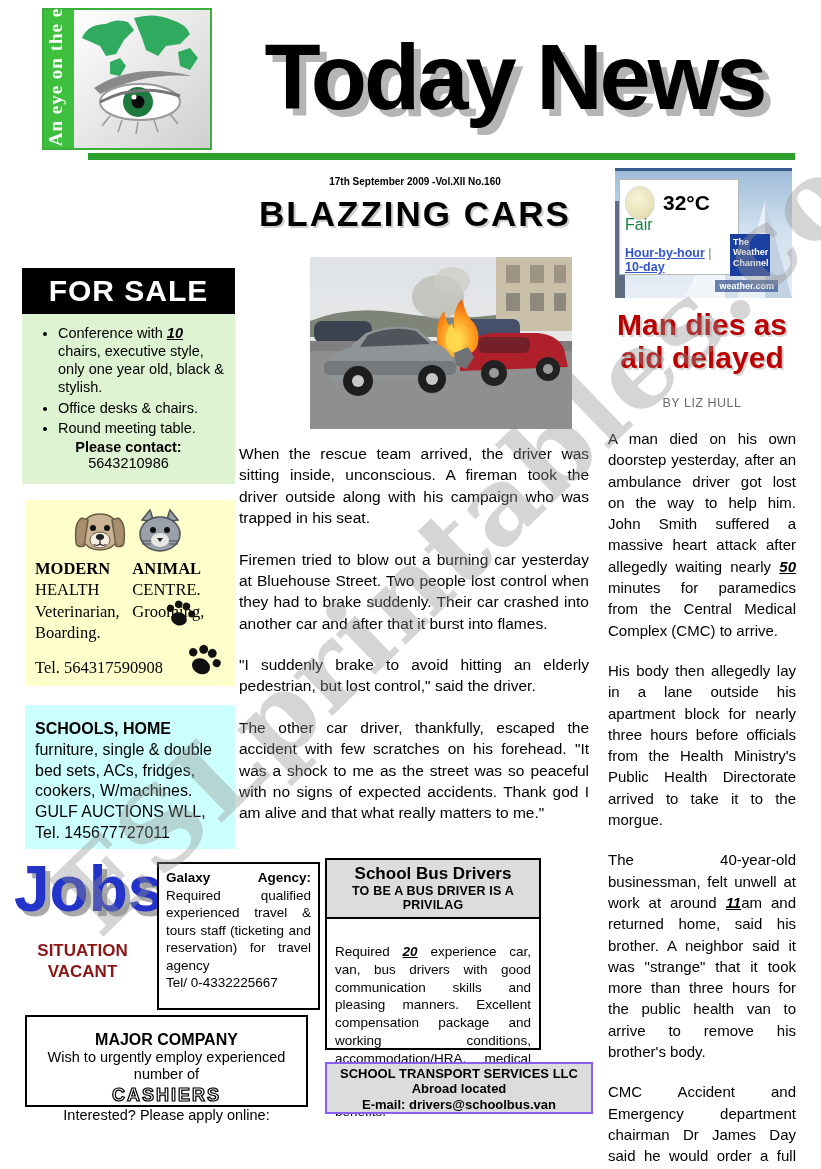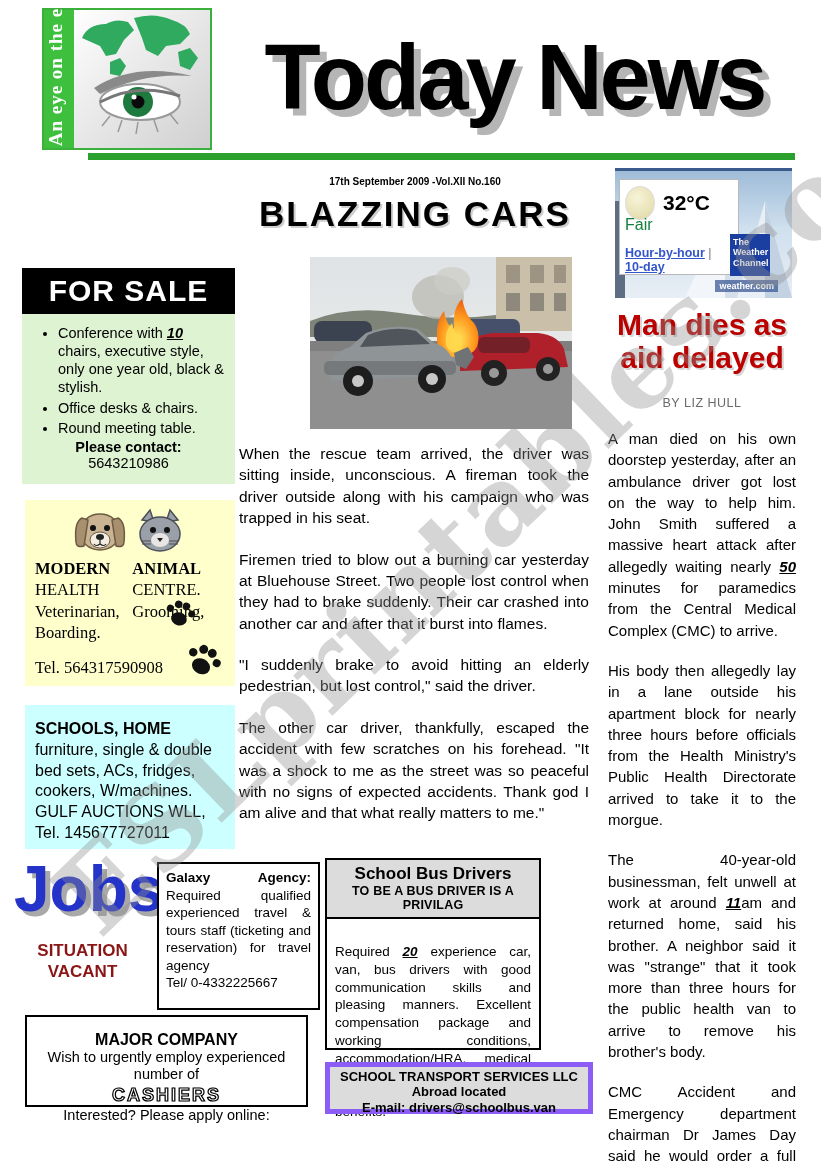--- a/index.html
+++ b/index.html
@@ -80,21 +80,21 @@
     line-height:1.38; text-align:justify; }
   .main-article p { margin-bottom:20px; }
 
   .bus-box { position:absolute; left:325px; top:858px; width:216px; height:192px; border:2px solid #000; background:#fff; }
   .bus-head { background:#dcdcdc; border-bottom:2px solid #000; text-align:center; padding:4px 2px 5px 2px; }
   .bus-title { font-weight:bold; font-size:17px; }
   .bus-sub { font-weight:bold; font-size:12.5px; letter-spacing:0.2px; }
   .bus-body { padding:24px 8px 6px 8px; font-size:13.5px; line-height:1.32; text-align:justify; }
 
   .transport-box { position:absolute; left:325px; top:1062px; width:268px; height:52px;
-    border:5px solid #8b5cf6; background:#dcdcdc; text-align:center; font-weight:bold; font-size:13px; line-height:1.18; padding-top:2px; }
+    border:2px solid #8b5cf6; background:#dcdcdc; text-align:center; font-weight:bold; font-size:13px; line-height:1.18; padding-top:2px; }
 
   
   .weather { position:absolute; left:615px; top:168px; width:177px; height:130px;
     border-top:3px solid #3a5b8c; background:linear-gradient(180deg,#9fbcd8 0%, #cfe0ee 45%, #e8eef5 100%); overflow:hidden; }
   .wx-inner { position:absolute; left:4px; top:8px; width:120px; height:96px; background:#ffffff;
     border:1px solid #b9b9b9; padding:6px 5px; }
   .wx-row { display:flex; align-items:center; gap:8px; }
   .wx-sun { width:30px; height:34px; border-radius:50%;
     background:radial-gradient(circle at 40% 35%, #f7f3d8 0%, #e9e3b8 60%, #d9d2a0 100%); border:1px solid #ddd; }
   .wx-temp { font-size:21px; font-weight:bold; }

